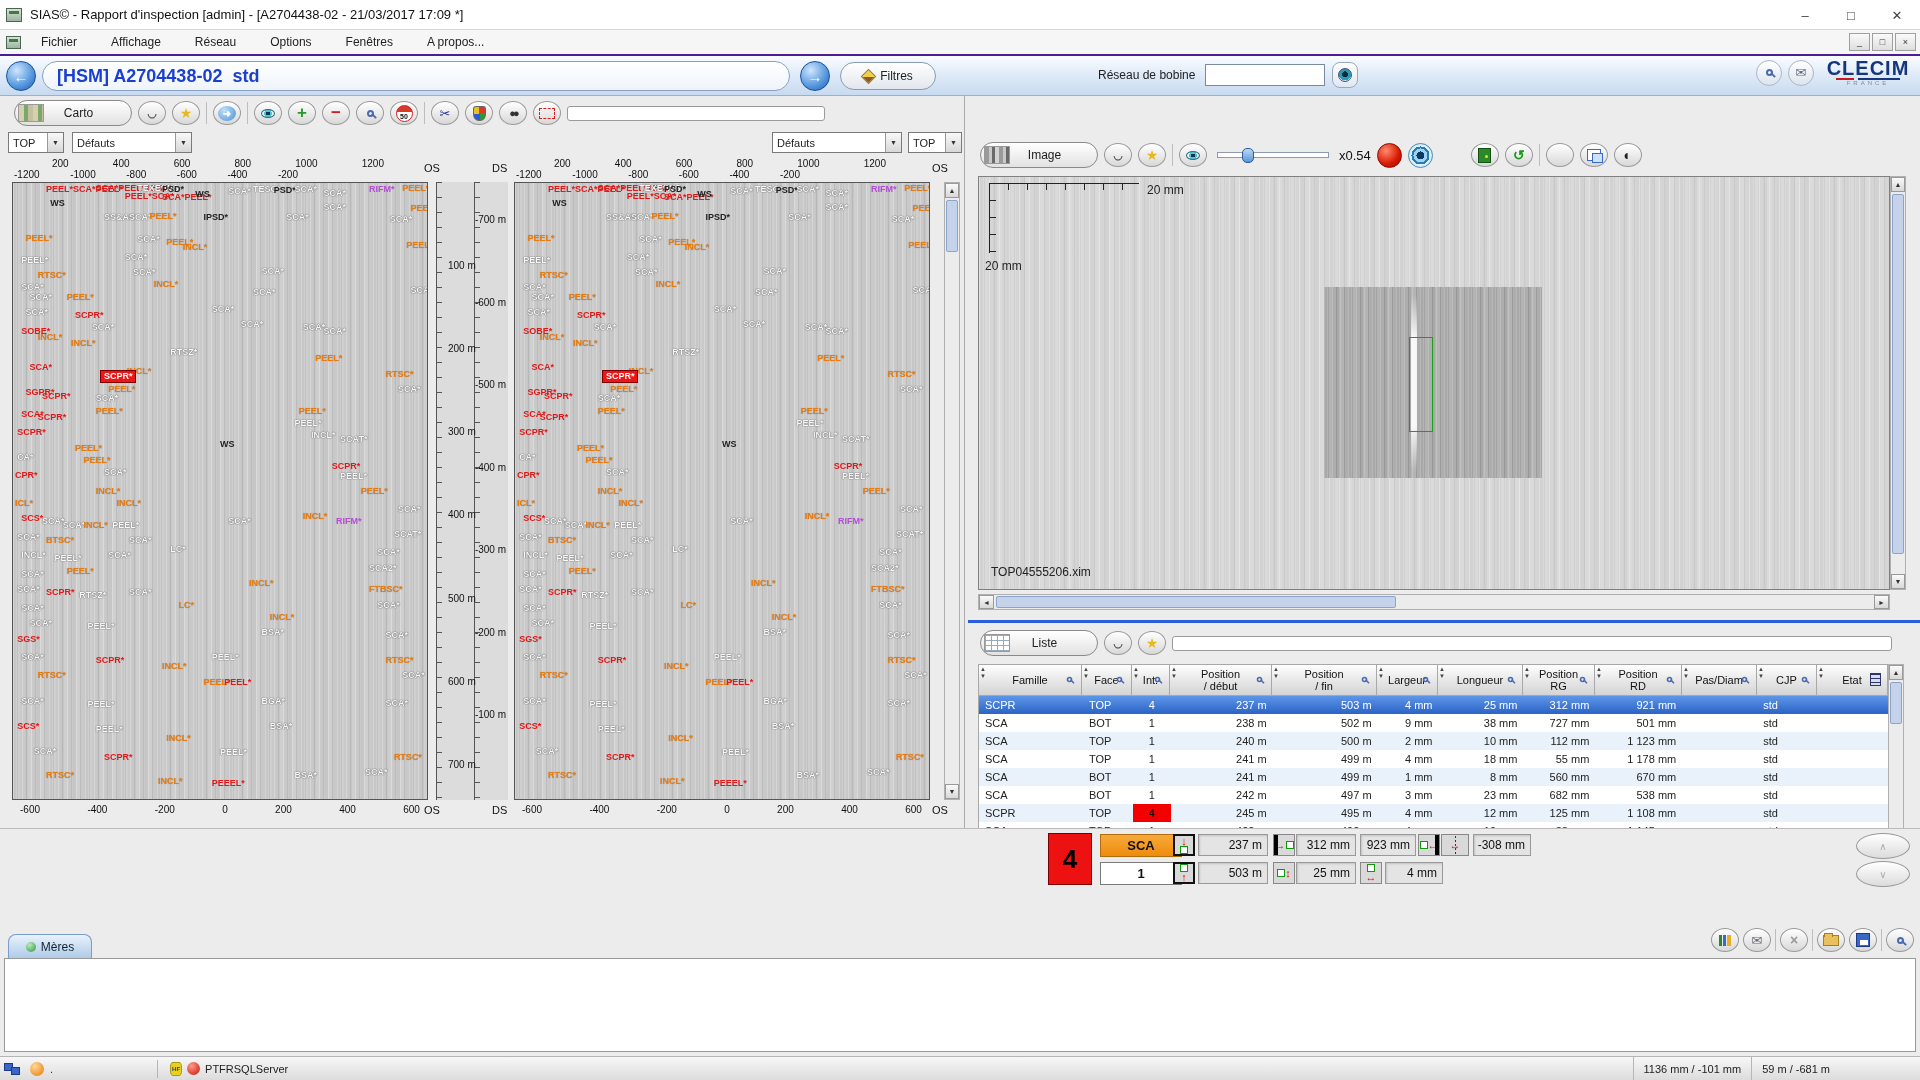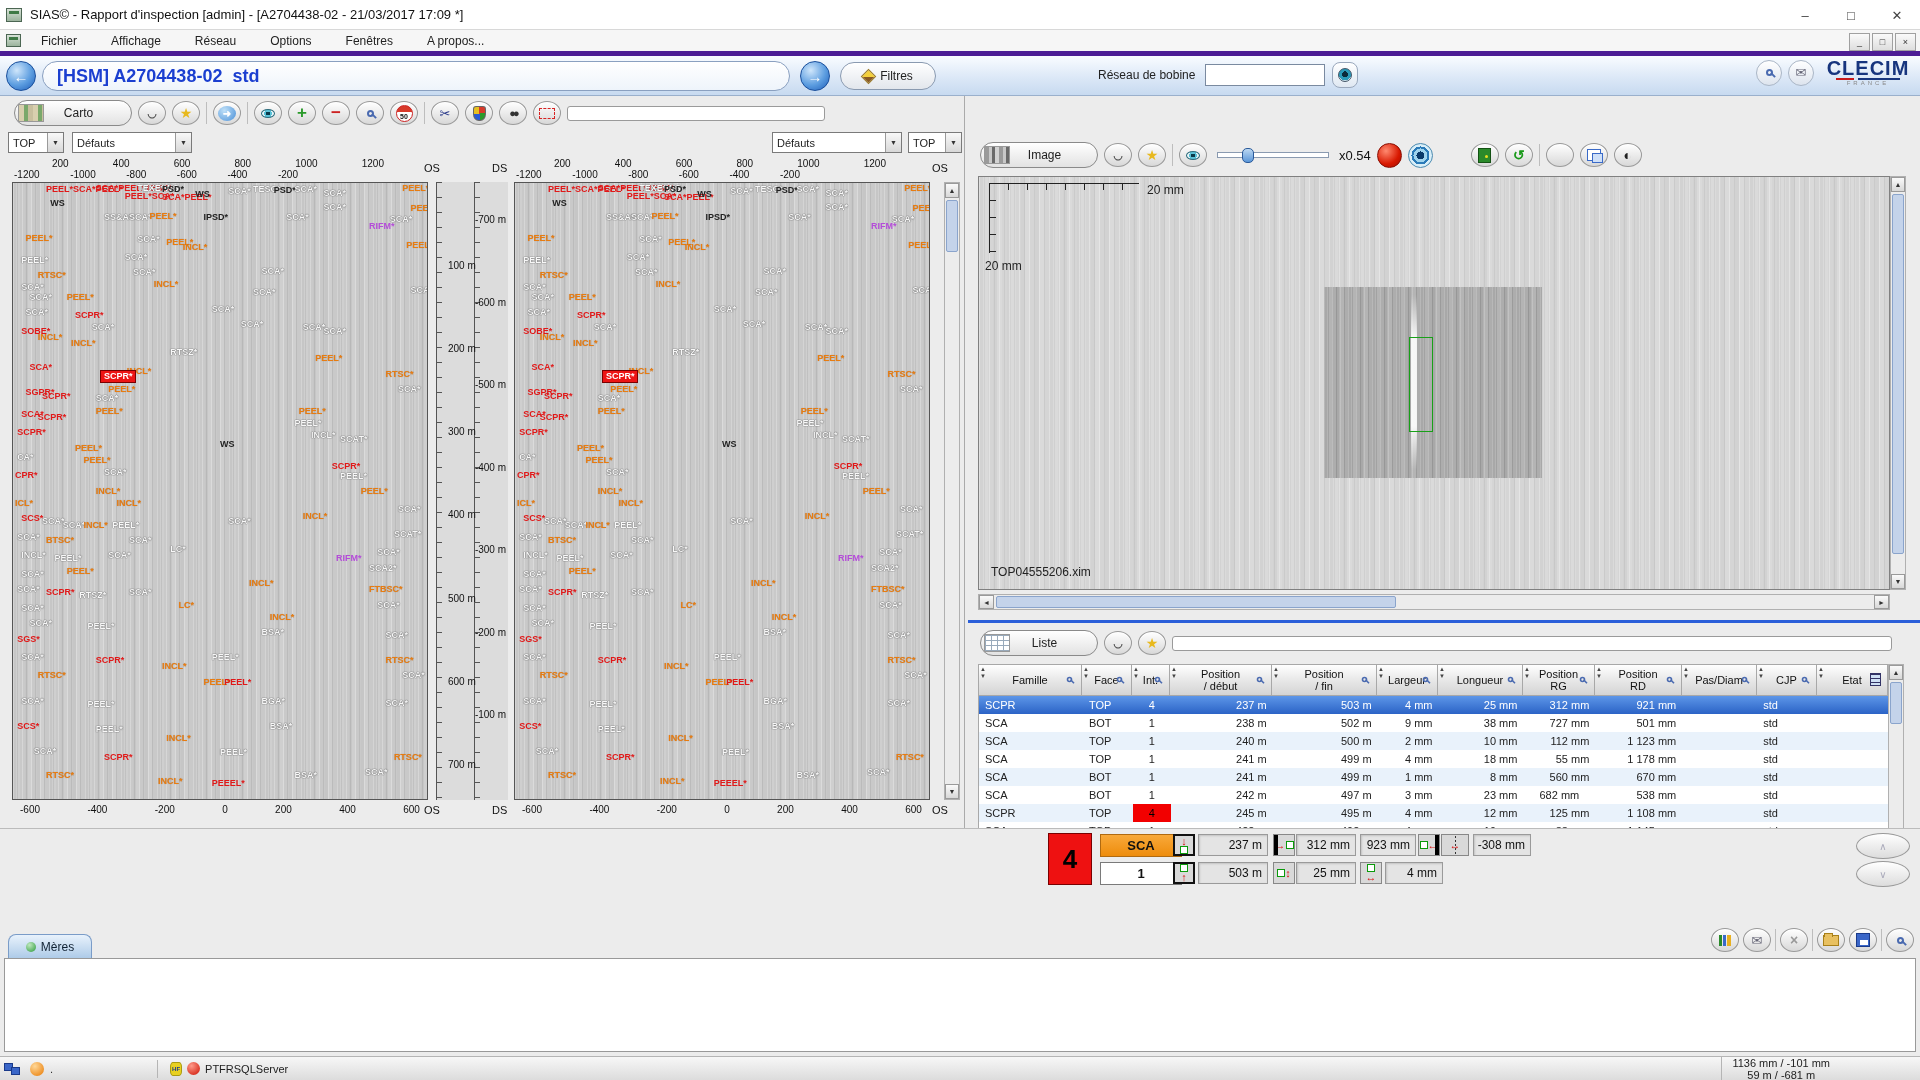--- a/index.html
+++ b/index.html
@@ -8,21 +8,21 @@
 
   
   .titlebar{position:absolute;left:0;top:0;width:1920px;height:30px;background:#fff;border-bottom:1px solid #d8d8d8;display:flex;align-items:center;}
   .appico{width:16px;height:14px;margin:0 8px 0 6px;border:1px solid #4c6653;background:linear-gradient(180deg,#d7e2d7,#9cb49e);position:relative;}
   .appico::after{content:"";position:absolute;left:2px;top:2px;right:2px;height:3px;background:#3f7a46;}
   .title-text{font-size:13px;color:#111;}
   .winbtns{position:absolute;right:0;top:0;height:30px;display:flex;}
   .winbtn{width:46px;height:30px;display:flex;align-items:center;justify-content:center;font-size:13px;color:#444;}
 
   
-  .menubar{position:absolute;left:0;top:30px;width:1920px;height:26px;background:#f6f6f6;border-bottom:5px solid #4c1d95;display:flex;align-items:center;}
+  .menubar{position:absolute;left:0;top:30px;width:1920px;height:26px;background:#f6f6f6;border-bottom:2px solid #4c1d95;display:flex;align-items:center;}
   .menubar .appico{width:15px;height:13px;}
   .menu-item{font-size:12px;color:#222;padding:0 12px;margin-right:10px;cursor:default;}
   .mdibtns{position:absolute;right:4px;top:3px;display:flex;gap:2px;}
   .mdibtn{width:21px;height:18px;border:1px solid #a0a0a0;background:linear-gradient(#fafafa,#dedede);font-size:9px;display:flex;align-items:center;justify-content:center;color:#333;}
 
   
   .headerbar{position:absolute;left:0;top:56px;width:1920px;height:40px;background:linear-gradient(#f9fcff,#dce8f7 55%,#c7daf0);border-bottom:1px solid #9ab0cc;}
   .circbtn{position:absolute;width:30px;height:30px;border-radius:50%;border:1px solid #1a4f9c;background:radial-gradient(circle at 35% 30%,#cfe6fb,#5c9de0 55%,#1d5cb8);color:#fff;font-weight:bold;display:flex;align-items:center;justify-content:center;font-size:15px;}
   .report-field{position:absolute;left:42px;top:5px;width:748px;height:30px;border:1px solid #8aa0c0;border-radius:15px;background:linear-gradient(#ffffff,#eef4fb);display:flex;align-items:center;padding-left:14px;}
   .report-text{font-size:18px;font-weight:bold;color:#1b3fd0;white-space:pre;}
@@ -95,21 +95,21 @@
 
   
   .axrow{position:absolute;height:11px;font-size:10px;color:#111;}
   .axflex{display:flex;justify-content:space-between;height:11px;}
   .oslab{position:absolute;top:0;font-size:11px;color:#111;}
   .mapbg{position:absolute;border:1px solid #555;overflow:hidden;background:repeating-linear-gradient(90deg,rgba(255,255,255,.25) 0 1px,rgba(0,0,0,0) 1px 4px,rgba(0,0,0,.07) 4px 5px,rgba(0,0,0,0) 5px 9px),repeating-linear-gradient(90deg,#c6c6c6 0 3px,#cfcfcf 3px 7px,#c9c9c9 7px 12px);}
   .df{position:absolute;font-size:9px;font-weight:bold;white-space:nowrap;line-height:9px;}
   .df-w{color:#f8f8f8;text-shadow:0 0 1px #555,0 0 1px #555;}
   .df-o{color:#e87c10;text-shadow:0 0 1px rgba(60,30,0,.3);}
   .df-r{color:#e01818;}
-  .df-m{color:#b44cd8;margin-top:37px;}
+  .df-m{color:#b44cd8;}
   .df-k{color:#222;}
   .df-hl{background:#ed1515;color:#fff;border:1px solid #7a0000;padding:1px 3px;z-index:5;}
   .scalestrip{position:absolute;background:#dcdcdc;}
   .srail{position:absolute;top:0;bottom:0;width:6px;border-left:1px solid #555;background:repeating-linear-gradient(180deg,#555 0 1px,transparent 1px 15px);}
   .scol{position:absolute;top:0;bottom:0;display:flex;flex-direction:column;justify-content:space-between;font-size:10px;color:#111;}
 
   
   .sb{position:absolute;background:#ececec;border:1px solid #b0b0b0;}
   .sbbtn{position:absolute;background:linear-gradient(#fafafa,#d8d8d8);border:1px solid #9a9a9a;display:flex;align-items:center;justify-content:center;font-size:7px;color:#333;}
   .sbthumb{position:absolute;background:#c4d3ea;border:1px solid #8aa4cc;border-radius:2px;}
@@ -173,21 +173,21 @@
   .taskbar{position:absolute;left:0;top:1056px;width:1920px;height:24px;background:linear-gradient(#f7f7f7,#dcdcdc);border-top:1px solid #b5b5b5;display:flex;align-items:center;font-size:11px;}
   .net-ic{width:16px;height:12px;position:relative;margin:0 4px 0 4px;}
   .net-ic::before{content:"";position:absolute;left:0;top:0;width:7px;height:6px;background:#3a66c8;border:1px solid #1a3a8a;}
   .net-ic::after{content:"";position:absolute;right:0;bottom:0;width:7px;height:6px;background:#3a66c8;border:1px solid #1a3a8a;}
   .ball-or{width:14px;height:14px;border-radius:50%;background:radial-gradient(circle at 35% 30%,#ffd898,#e87800);margin:0 6px;}
   .tdot{color:#333;margin-right:8px;}
   .tb-sep{width:1px;height:18px;background:#b5b5b5;margin:0 4px;}
   .tbitem{display:flex;align-items:center;gap:5px;height:20px;padding:0 8px;}
   .hf-ic{width:12px;height:14px;background:#e8d020;border:1px solid #a89a10;border-radius:3px/5px;font-size:6px;font-weight:bold;color:#1a3a8a;display:flex;align-items:center;justify-content:center;}
   .ball-red{width:13px;height:13px;border-radius:50%;background:radial-gradient(circle at 35% 30%,#ff9a8a,#cc1000);}
-  .tbcells{position:absolute;right:80px;top:0;height:24px;display:flex;flex-direction:column;}
+  .tbcells{position:absolute;right:80px;top:0;height:24px;display:flex;}
   .tbcell{height:24px;display:flex;align-items:center;justify-content:center;padding:0 10px;border-left:1px solid #b5b5b5;color:#222;}
 </style>
 </head>
 <body>
 
 <div class="app">
 
   <div class="titlebar">
     <span class="appico"></span>
     <span class="title-text">SIAS© - Rapport d'inspection [admin] - [A2704438-02 - 21/03/2017 17:09 *]</span>
@@ -933,21 +933,21 @@
           <div class="td a-l" style="width: 71px;"></div>
         </div>
         <div class="tr">
           <div class="td a-l" style="width: 104px;">SCA</div>
           <div class="td a-l" style="width: 50px;">BOT</div>
           <div class="td a-c" style="width: 38px;">1</div>
           <div class="td a-r" style="width: 102px;">242 m</div>
           <div class="td a-r" style="width: 105px;">497 m</div>
           <div class="td a-r" style="width: 61px;">3 mm</div>
           <div class="td a-r" style="width: 85px;">23 mm</div>
-          <div class="td a-r" style="width: 72px; text-align: center;">682 mm</div>
+          <div class="td a-r" style="width: 72px;">682 mm</div>
           <div class="td a-r" style="width: 87px;">538 mm</div>
           <div class="td a-l" style="width: 75px;"></div>
           <div class="td a-l" style="width: 60px;">std</div>
           <div class="td a-l" style="width: 71px;"></div>
         </div>
         <div class="tr alt">
           <div class="td a-l" style="width: 104px;">SCPR</div>
           <div class="td a-l" style="width: 50px;">TOP</div>
           <div class="td a-c redcell" style="width: 38px;">4</div>
           <div class="td a-r" style="width: 102px;">245 m</div>

